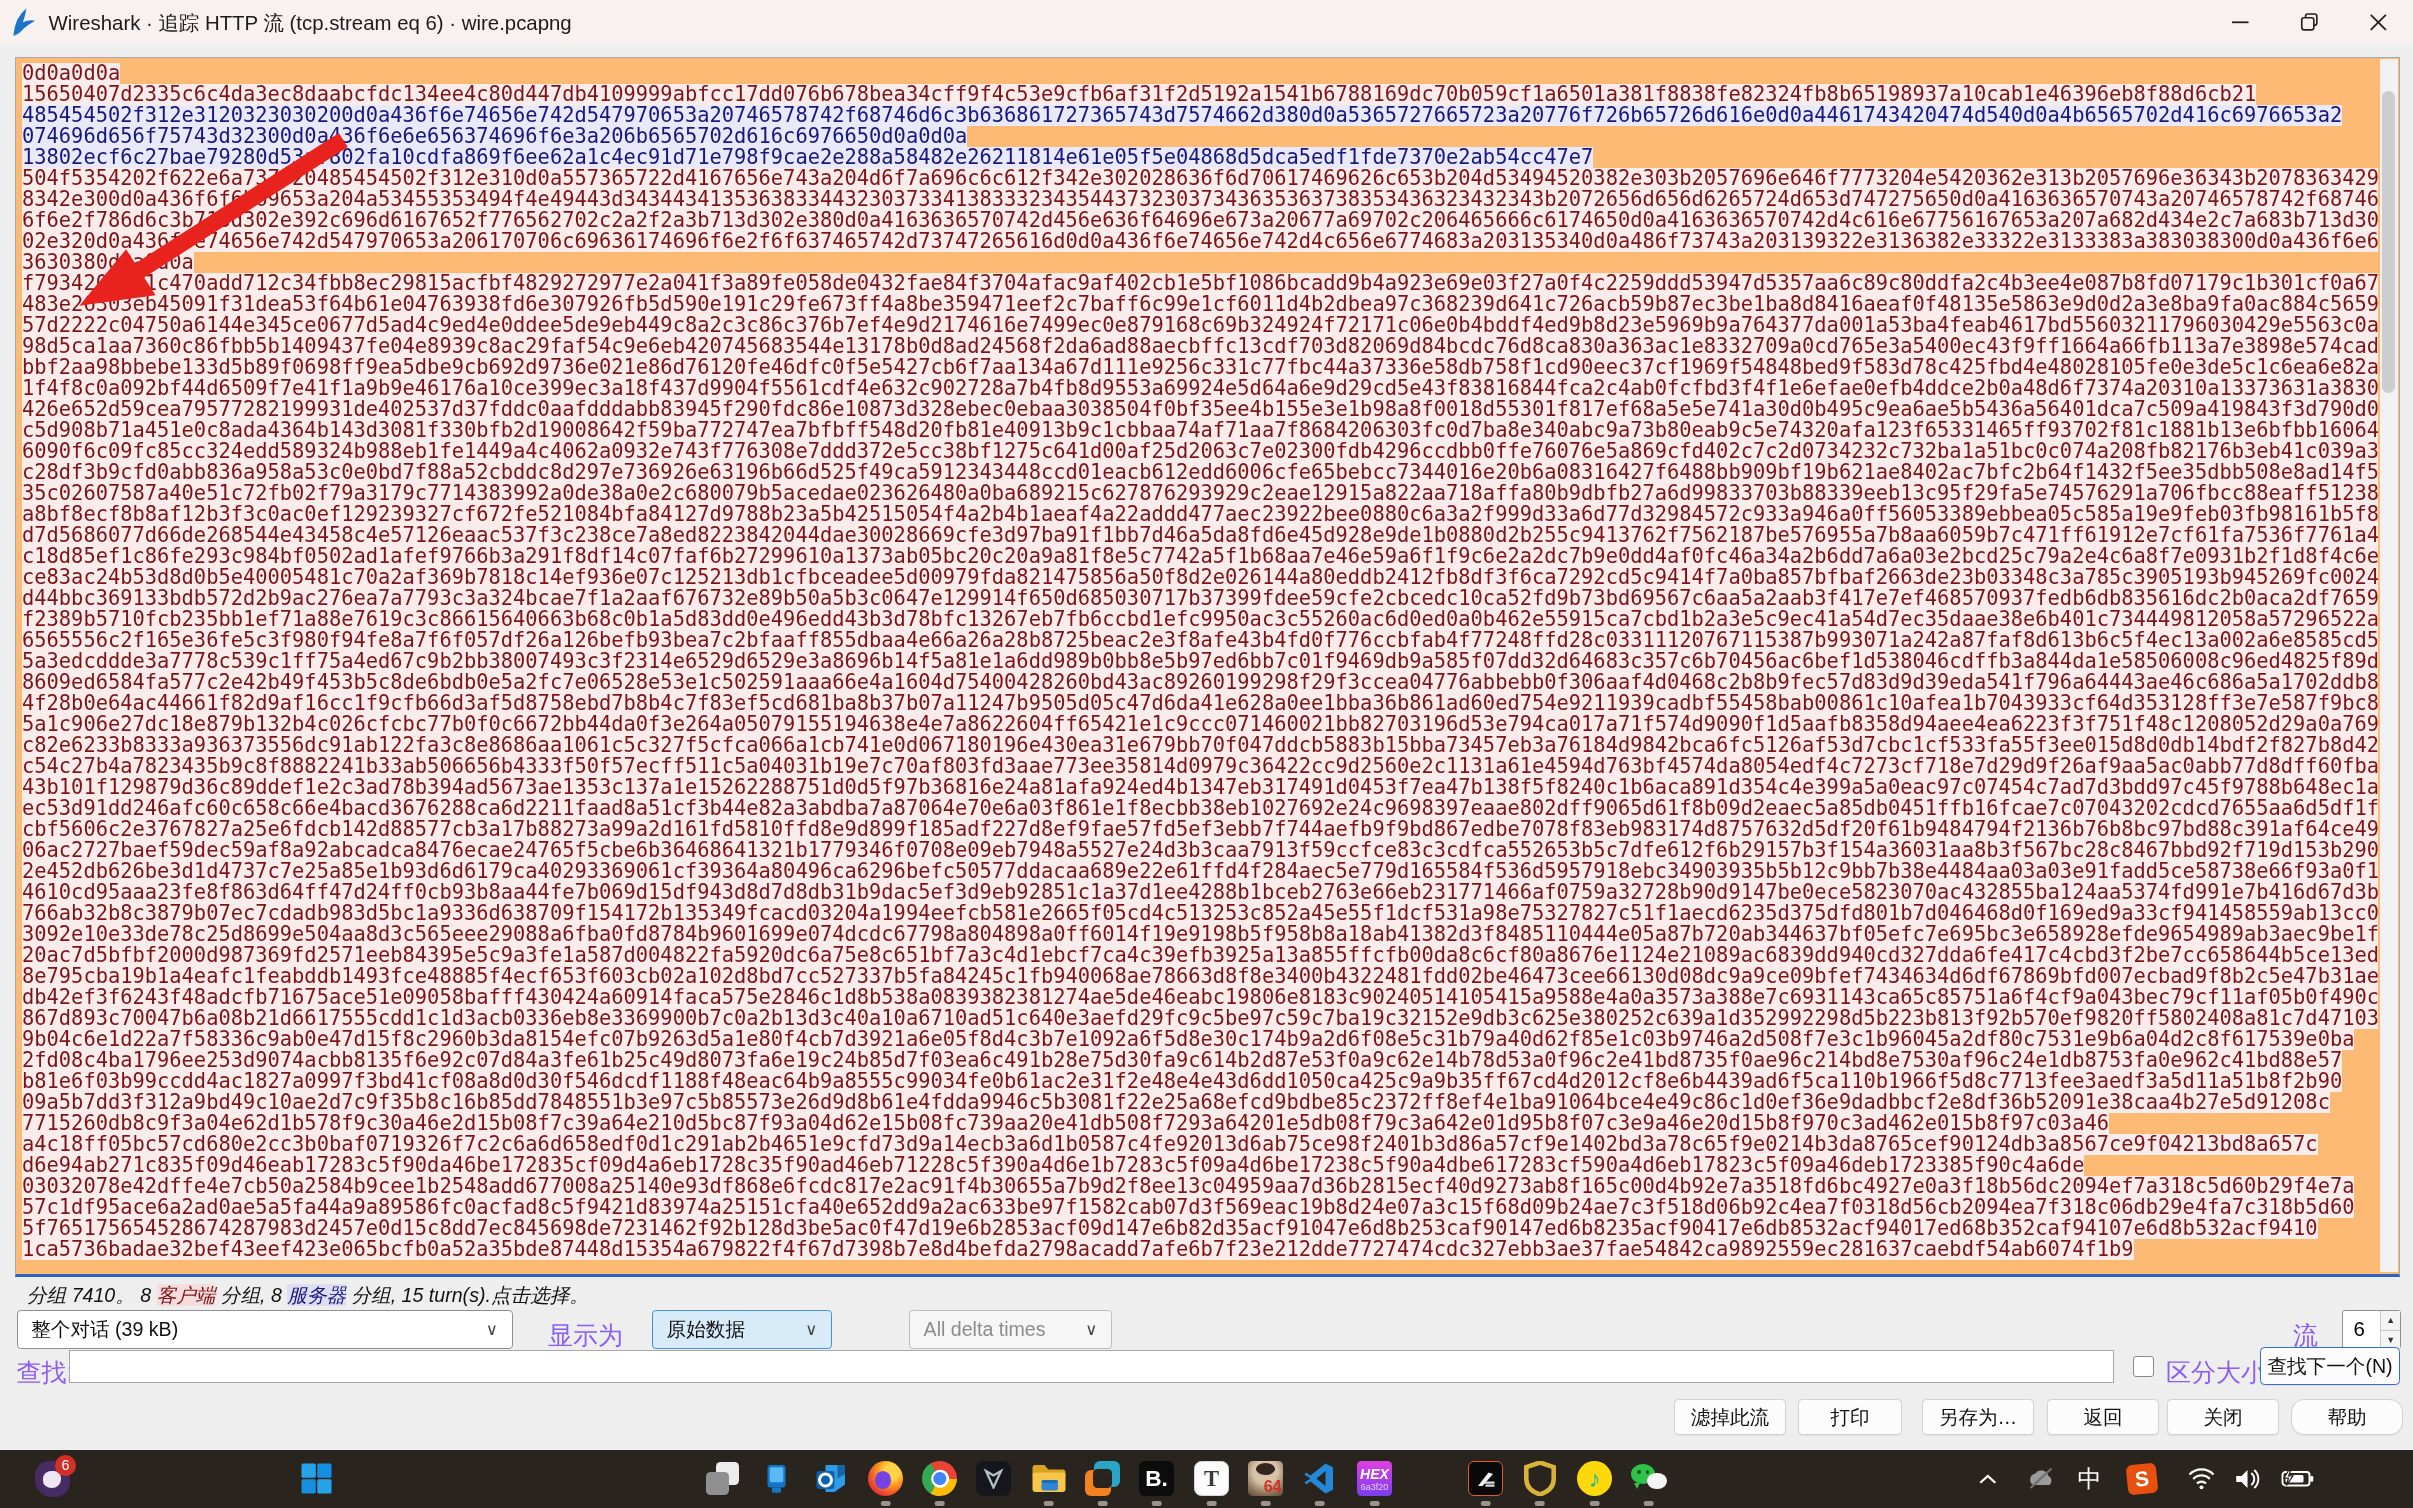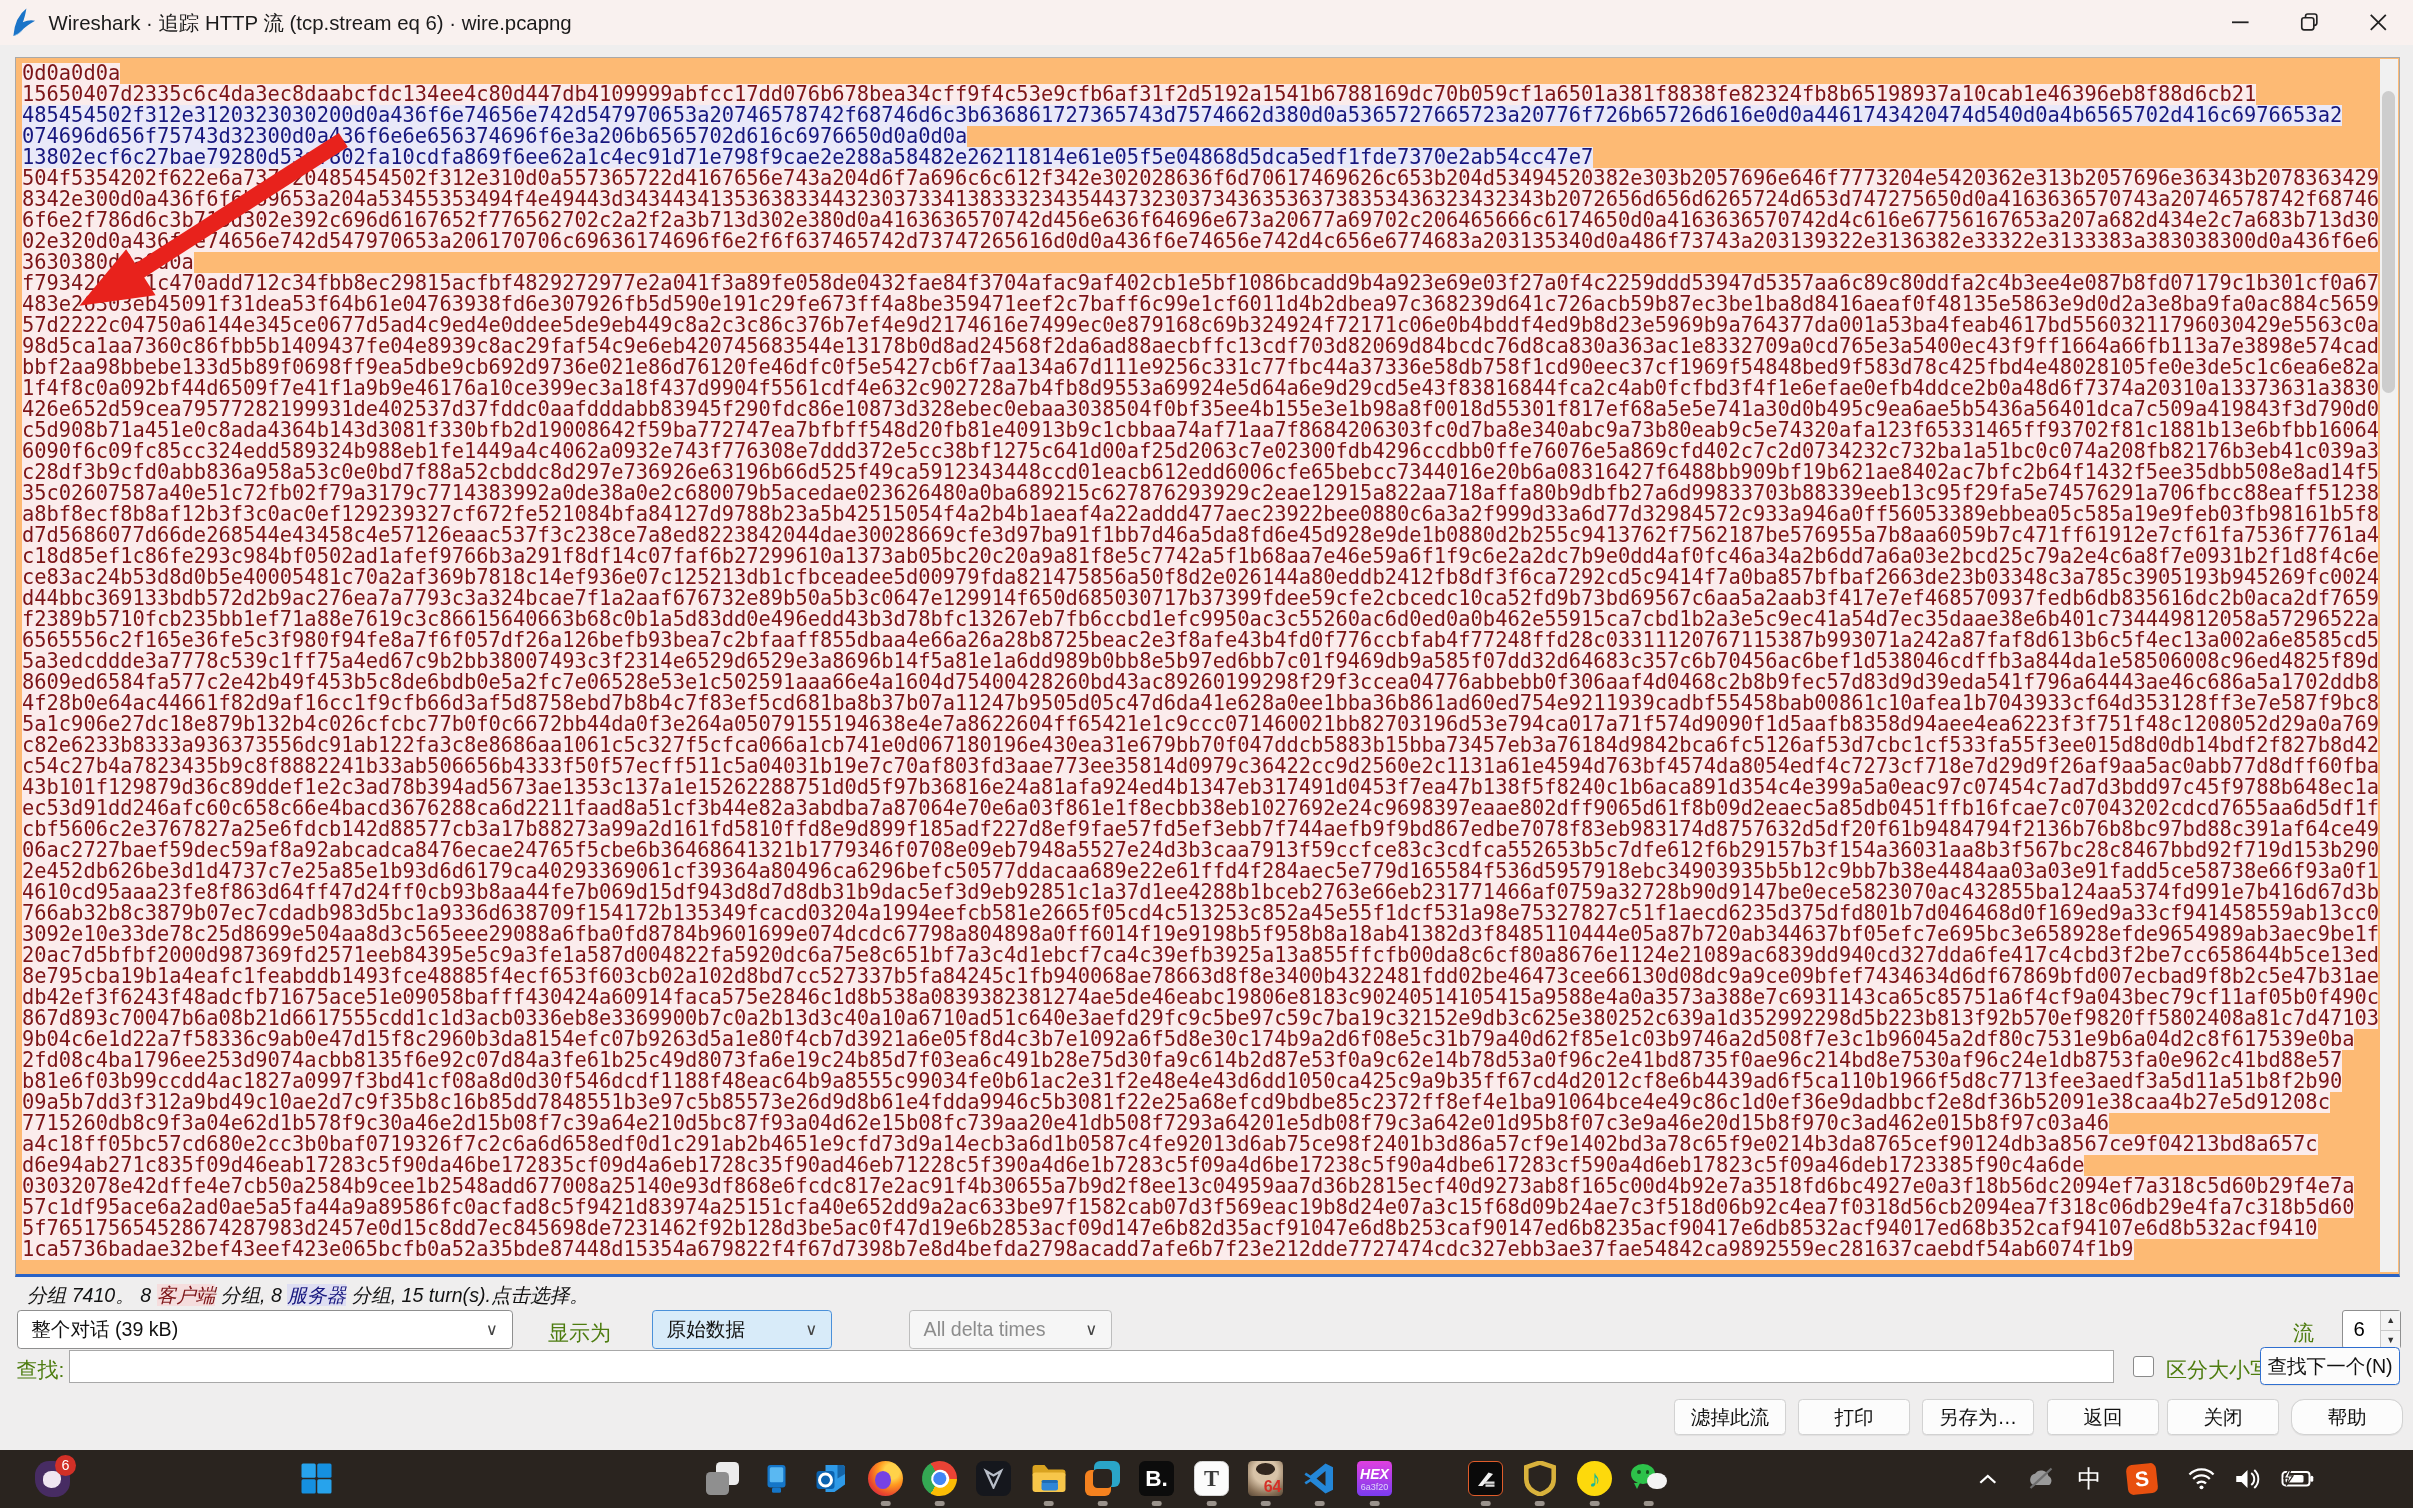--- a/index.html
+++ b/index.html
@@ -29,21 +29,21 @@
 
   
   .infobar { position:absolute; left:27px; top:1282px; width:2263px; font-size:19.6px; font-style:italic; color:#111; }
   .infobar .chl { color:#7c1417; background:#f5dddd; }
   .infobar .srv { color:#17177e; background:#dedef2; }
 
   .combo { position:absolute; height:39px; background:#fff; border:0.8px solid #8f8f8f; border-radius:3.8px; font-size:19.6px; color:#111; display:flex; align-items:center; padding:0 13.6px; }
   .combo .chev { margin-left:auto; color:#444; font-size:16.6px; }
   .combo.focused { background:#d8ebf9; border:1.5px solid #4a90d9; }
   .combo.disabled { background:#f6f6f6; border:0.8px solid #bdbdbd; color:#8c8c8c; }
-  .ctl-label { position:absolute; font-size:21px; color:#4d7c0f; }
+  .ctl-label { position:absolute; font-size:25px; color:#8b5cf6; }
 
   .spinbox { position:absolute; left:2342px; top:1310px; width:59px; height:39px; background:#fff; border:0.8px solid #8f8f8f; border-radius:3px; font-size:20.4px; display:flex; align-items:center; padding-left:10.6px; }
   .spinbtns { position:absolute; right:0; top:0; width:19.6px; height:38px; display:flex; flex-direction:column; }
   .spinbtns div { flex:1; border-left:0.8px solid #c9c9c9; font-size:9px; display:flex; align-items:center; justify-content:center; color:#333; background:#f4f4f4; }
   .spinbtns div:first-child { border-bottom:0.8px solid #c9c9c9; }
 
   .findrow-input { position:absolute; left:69px; top:1350px; width:2045px; height:33px; background:#fff; border:0.8px solid #a8a8a8; font-size:19.6px; padding:0 7.5px; font-family:"Liberation Sans",sans-serif; }
   .checkbox { position:absolute; left:2133px; top:1356px; width:21px; height:21px; border:1.5px solid #8a8a8a; border-radius:3px; background:#fff; }
   .btn { position:absolute; height:36px; background:#fcfcfc; border:0.8px solid #d2d2d2; border-radius:4.5px; font-size:19.6px; color:#111; display:flex; align-items:center; justify-content:center; box-shadow:0 0.8px 0.8px rgba(0,0,0,.06); }
   .btn.default { border:1.5px solid #2f6fd0; height:38px; }
@@ -184,21 +184,21 @@
 <input class="findrow-input" value="" style="">
 <div class="checkbox"></div>
 <div class="ctl-label" style="left:2166px; top:1356px;">区分大小写</div>
 <div class="btn default" style="left:2260px; top:1347px; width:140px;">
     <span>查找下一个(N)</span>
   </div>
 
 <div class="btn" style="left:1674px; top:1399px; width:112px;">
     <span>滤掉此流</span>
   </div>
-<div class="btn" style="left:1798px; top:1399px; width:112px;">
+<div class="btn" style="left:1798px; top:1399px; width:104px;">
     <span>打印</span>
   </div>
 <div class="btn" style="left:1922px; top:1399px; width:112px;">
     <span>另存为…</span>
   </div>
 <div class="btn" style="left:2047px; top:1399px; width:112px;">
     <span>返回</span>
   </div>
 <div class="btn" style="left:2167px; top:1399px; width:112px;">
     <span>关闭</span>

